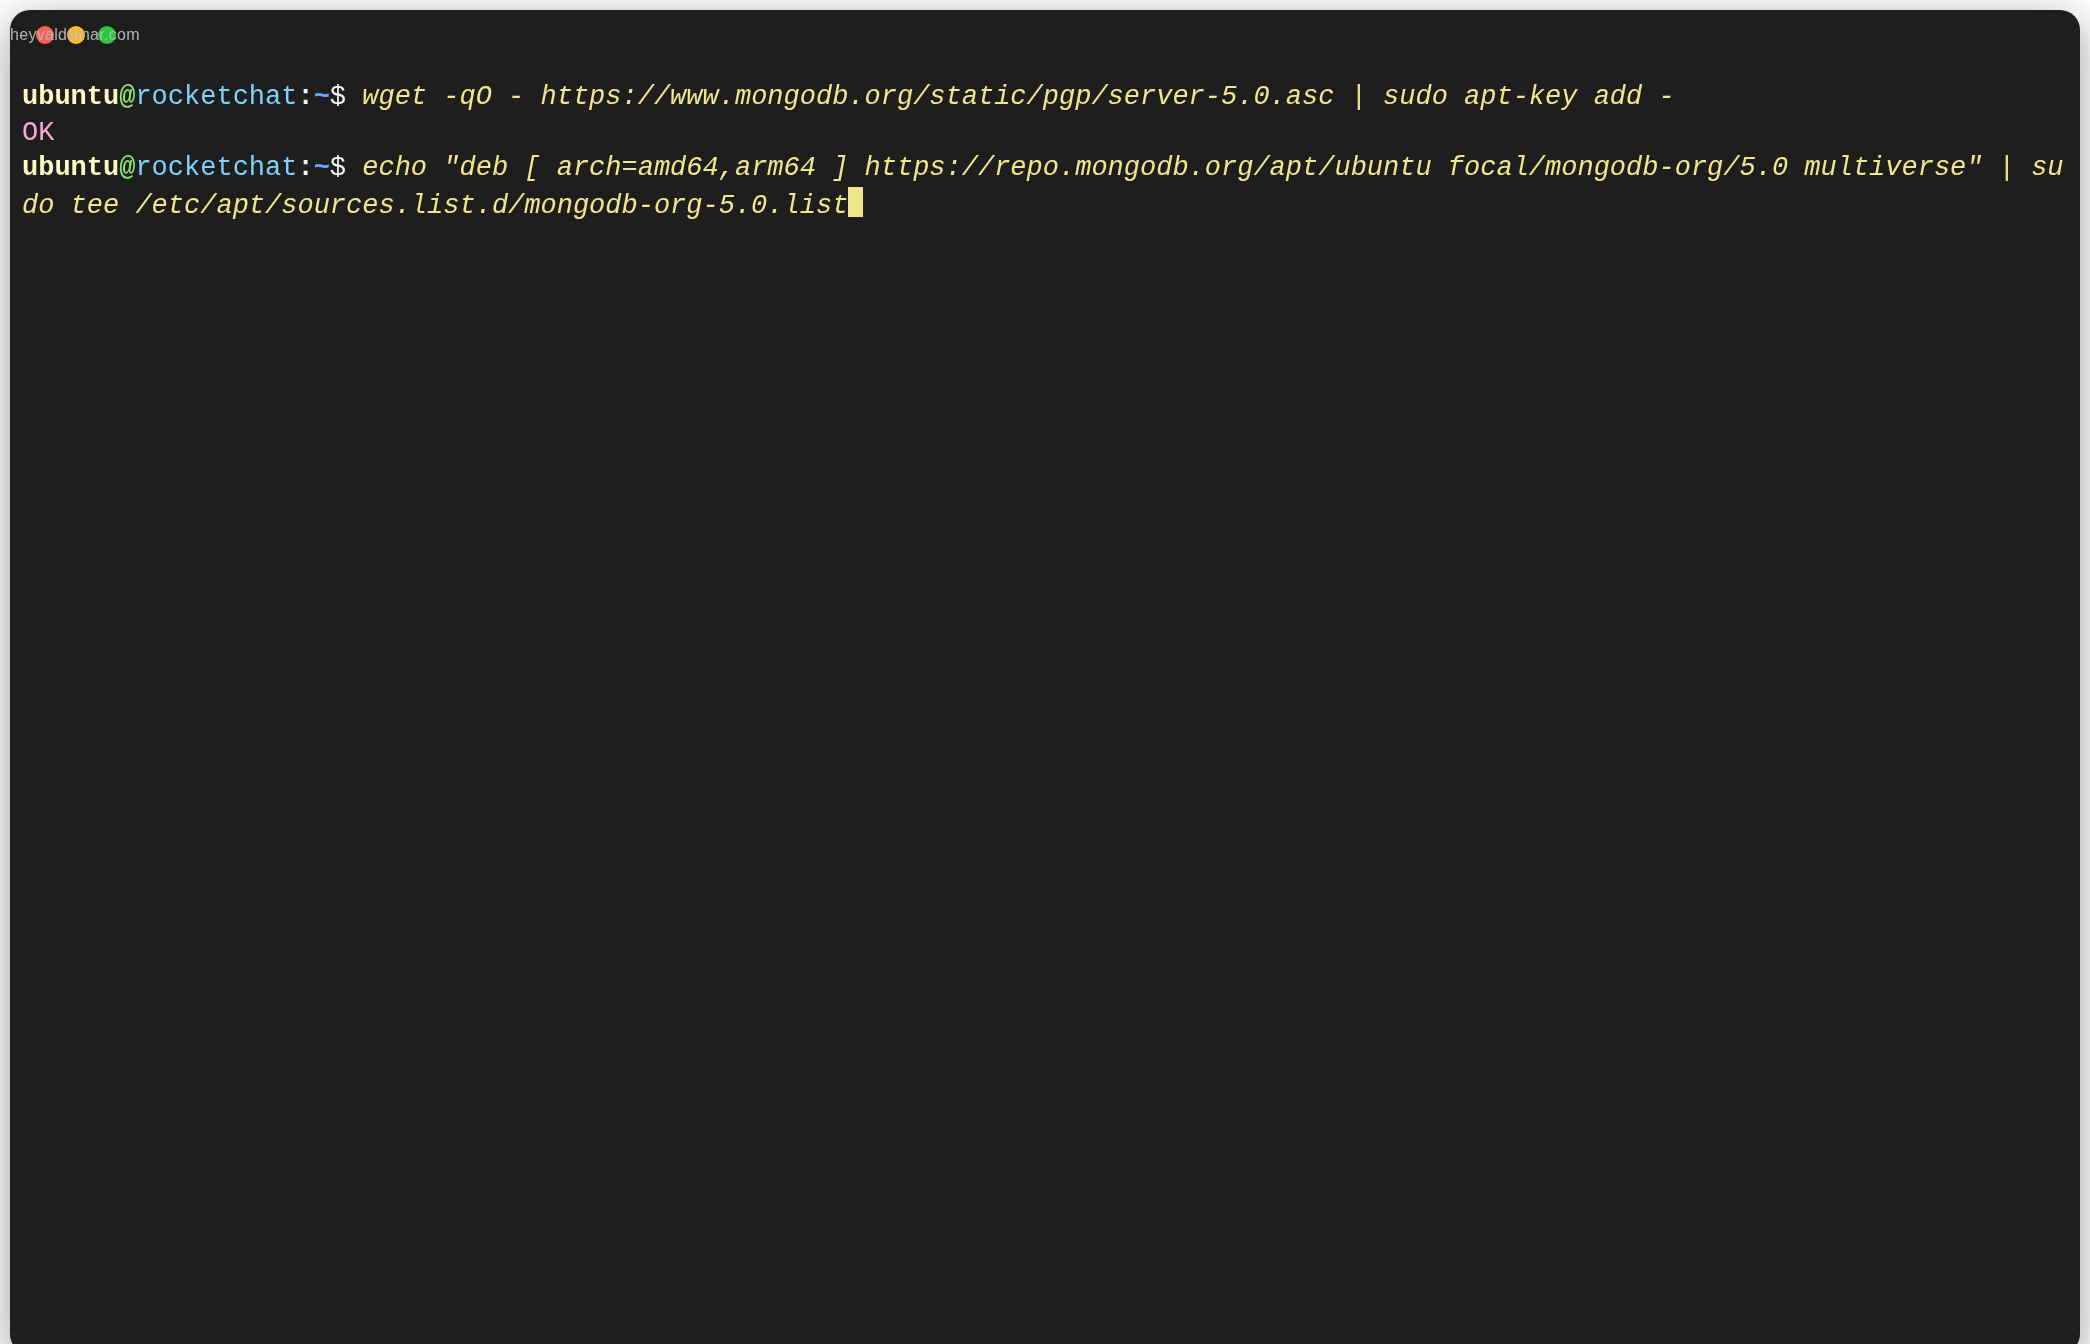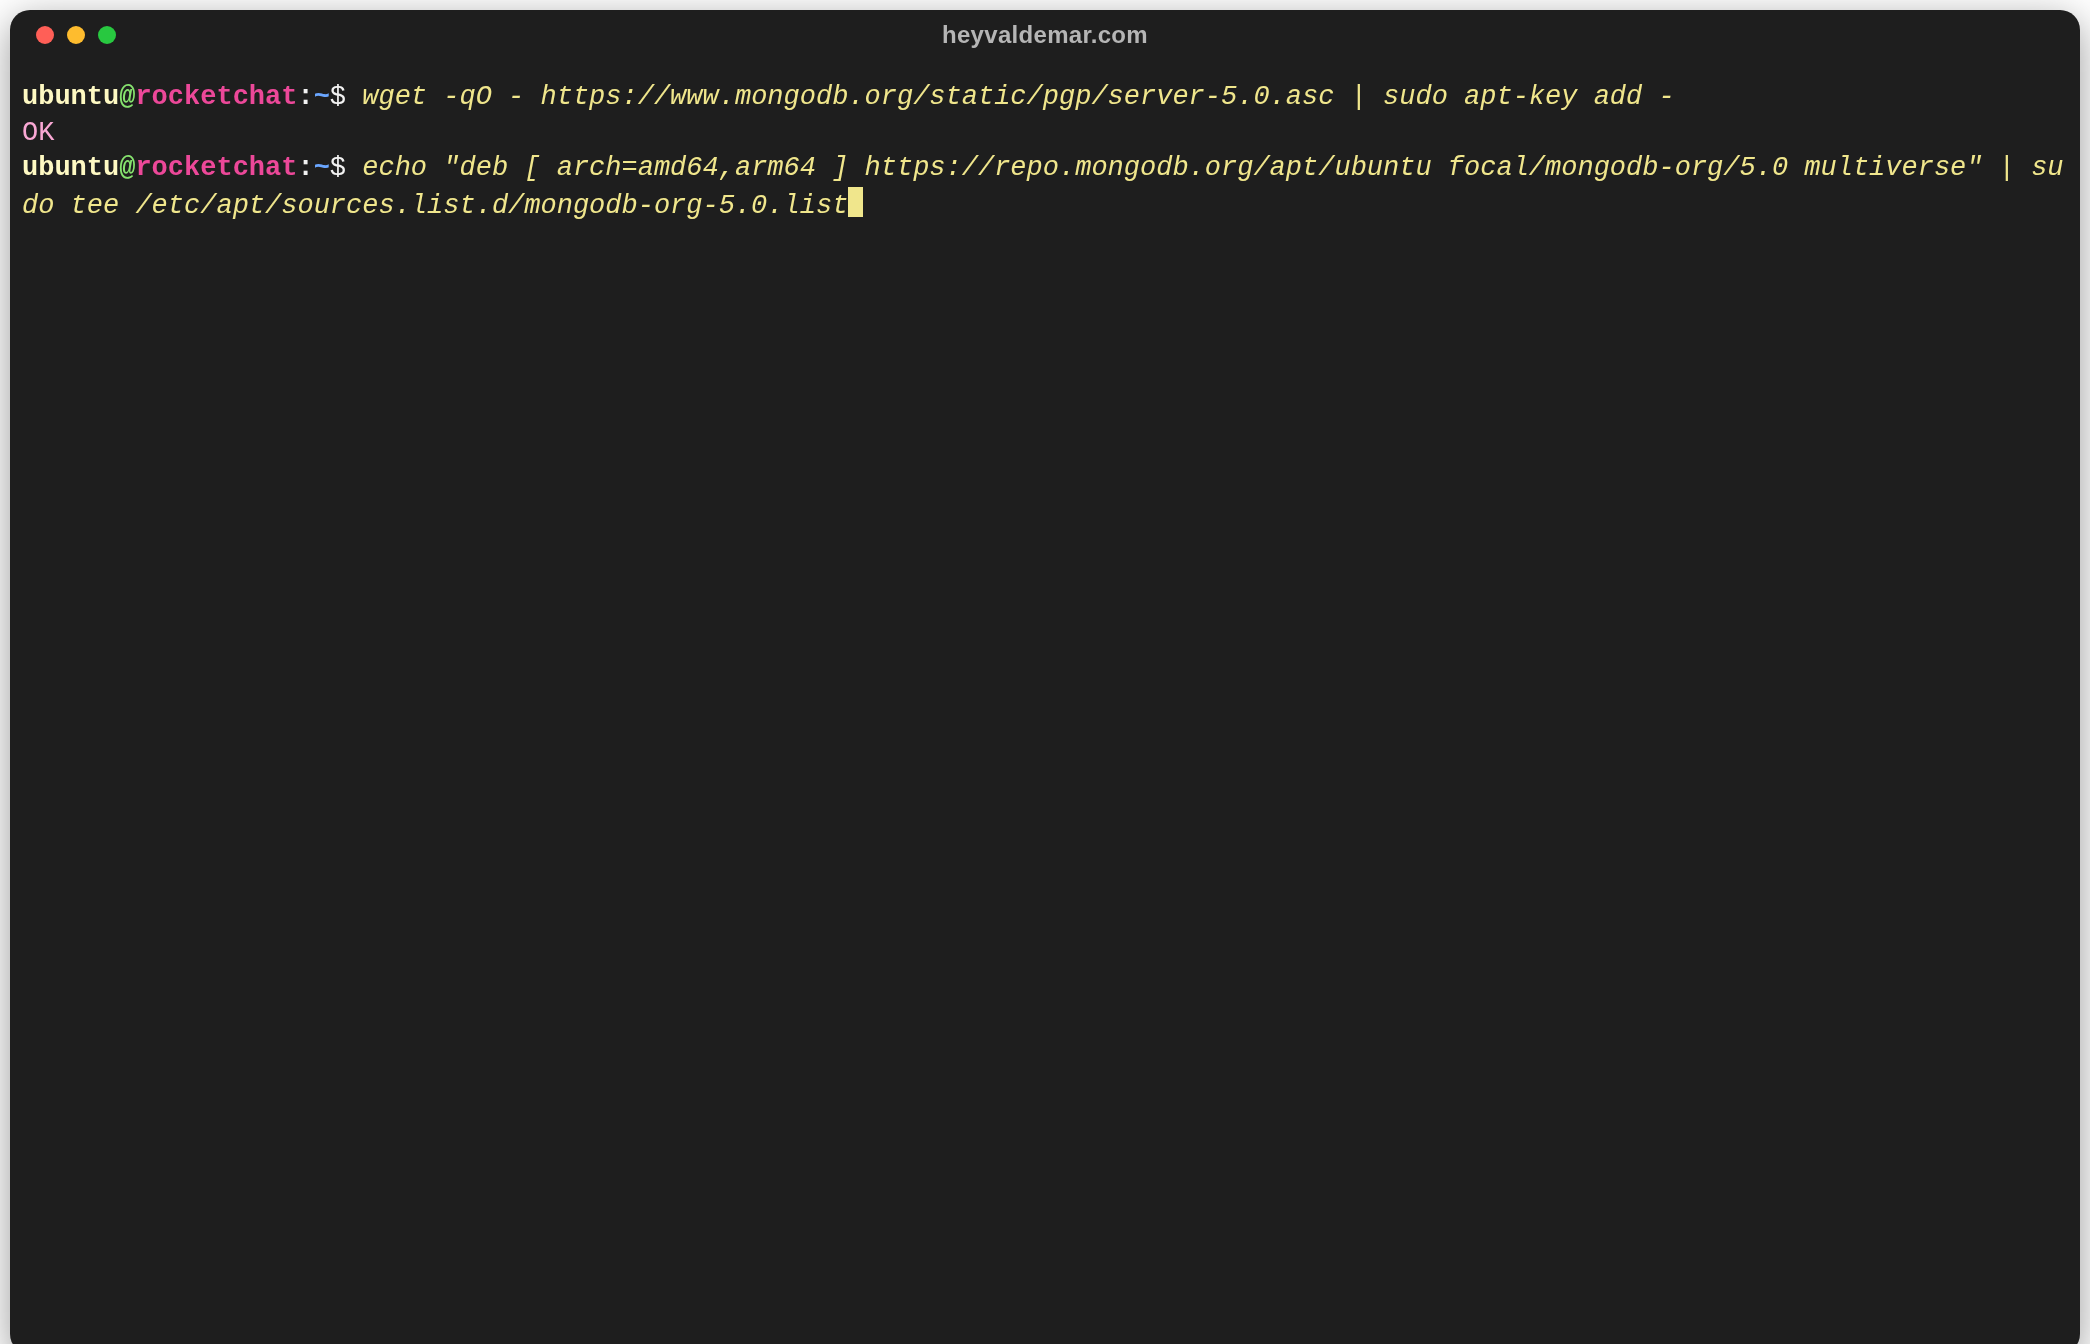--- a/index.html
+++ b/index.html
@@ -33,41 +33,41 @@
     }
     .dot{
       width:18px;height:18px;border-radius:50%;
     }
     .dot.close   { background:#ff5f57; }
     .dot.minimize{ background:#febc2e; }
     .dot.zoom    { background:#28c840; }
     .title{
       position:absolute;
       left:0; right:0;
-      text-align:center;
+      text-align:left;
       color:#b5b5b5;
-      font-size:24px;
-      font-weight:700;
+      font-size:16px;
+      font-weight:400;
       font-family:-apple-system,BlinkMacSystemFont,"Segoe UI",Helvetica,Arial,sans-serif;
       letter-spacing:.3px;
       pointer-events:none;
     }
     .terminal{
       flex:1 1 auto;
       padding:20px 12px 20px 12px;
       color:#f2f2f2;
       font-size:27px;
       line-height:1.32;
       white-space:pre-wrap;
       word-break:break-all;
       overflow:hidden;
     }
     .line{ }
     .user   { color:#fef9c3; font-weight:700; }
-    .host   { color:#ec4899; font-weight:700; }
+    .host   { color:#7dd3fc; font-weight:400; }
     .colon  { color:#f2f2f2; font-weight:700;}
     .path   { color:#6aa6ff; font-weight:700;}
     .dollar { color:#f2f2f2; }
     .cmd    { color:#f0e68c;font-style:italic; }
     .out    { color:#f9a8d4; }
     .at     { color:#86e36e; font-weight:700;}
     .cursor{
       display:inline-block;
       width:15px; height:30px;
       background:#f0e68c;

